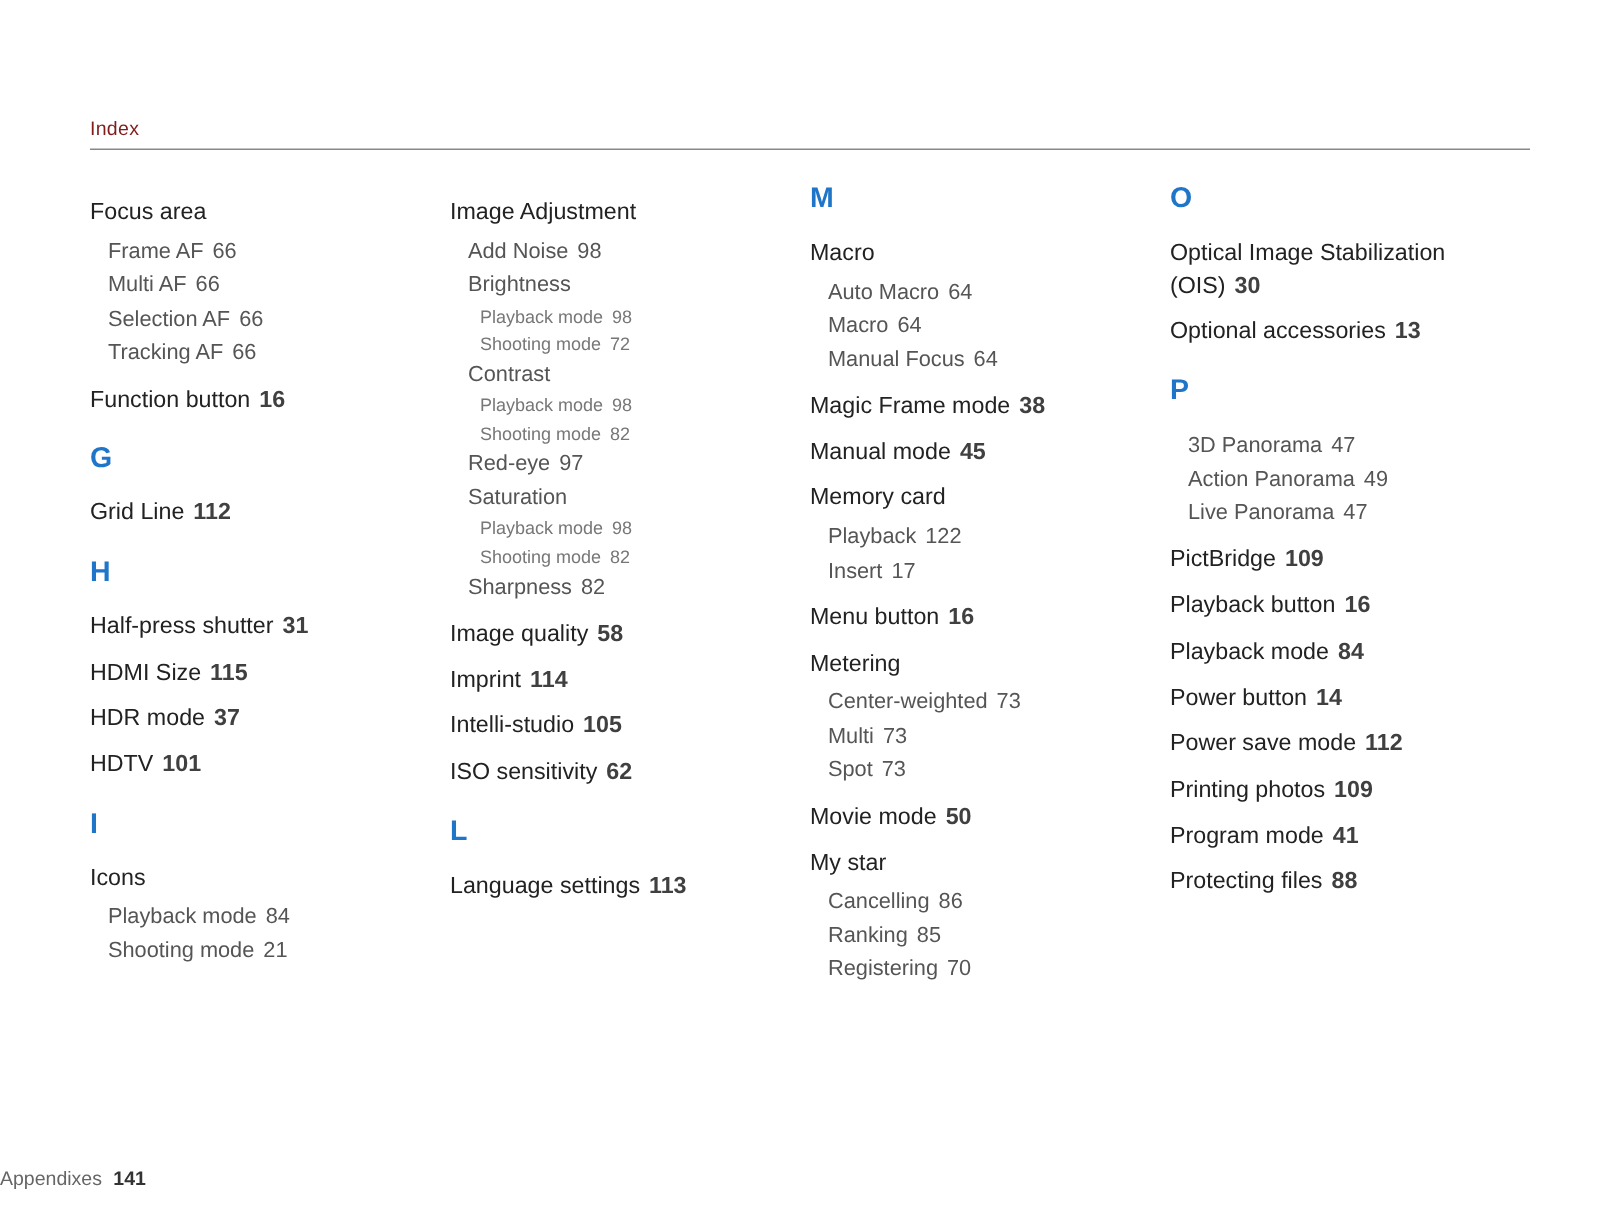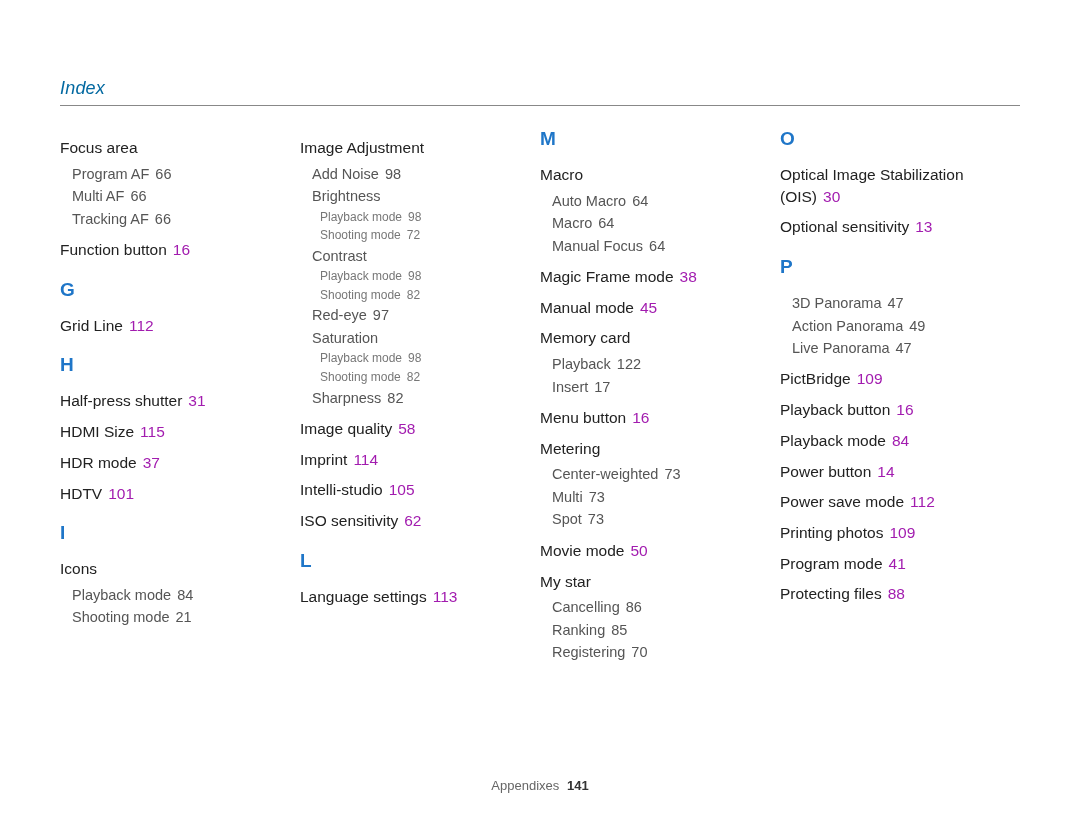--- a/index.html
+++ b/index.html
@@ -13,25 +13,24 @@
     }
     .page {
       padding: 78px 60px 0 60px;
     }
     .header {
       border-bottom: 1px solid #888;
       padding-bottom: 6px;
       margin-bottom: 22px;
     }
     .header-title {
-      font-size: 18px;
-      color: #0369a1;
+      font-size: 13px;
+      color: #7f1d1d;
       font-weight: 400;
       letter-spacing: 0.2px;
-      font-style: italic;
     }
     .columns {
       display: flex;
       gap: 0;
     }
     .col {
       flex: 1;
       padding-right: 18px;
     }
     .letter {
@@ -42,22 +41,23 @@
       margin-bottom: 14px;
     }
     .main-entry {
       font-size: 15.5px;
       color: #222;
       margin-top: 9px;
       margin-bottom: 4px;
       line-height: 1.4;
     }
     .main-entry .pg {
-      color: #a21caf;
+      color: #404040;
       margin-left: 6px;
+      font-weight: bold;
     }
     .sub-entry {
       font-size: 14.5px;
       color: #555;
       margin-left: 12px;
       line-height: 1.55;
     }
     .sub-entry .pg {
       margin-left: 6px;
     }
@@ -66,40 +66,40 @@
       color: #777;
       margin-left: 20px;
       line-height: 1.55;
     }
     .sub-sub .pg { margin-left: 6px; }
     .footer {
       position: absolute;
       bottom: 22px;
       left: 0;
       right: 0;
-      text-align: center;
       font-size: 13px;
       color: #666;
     }
     .footer .pgnum { font-weight: 600; color: #333; margin-left: 4px;}
   </style>
 </head>
 <body>
 
 <div class="page">
   <div class="header">
     <div class="header-title">Index</div>
   </div>
 
   <div class="columns">
 
     <div class="col">
       <div class="main-entry">Focus area</div>
-      <div class="sub-entry"><span>Program AF</span><span class="pg">66</span></div>
+      <div class="sub-entry"><span>Frame AF</span><span class="pg">66</span></div>
       <div class="sub-entry"><span>Multi AF</span><span class="pg">66</span></div>
+      <div class="sub-entry"><span>Selection AF</span><span class="pg">66</span></div>
       <div class="sub-entry"><span>Tracking AF</span><span class="pg">66</span></div>
 
       <div class="main-entry"><span>Function button</span><span class="pg">16</span></div>
 
       <div class="letter">G</div>
       <div class="main-entry"><span>Grid Line</span><span class="pg">112</span></div>
 
       <div class="letter">H</div>
       <div class="main-entry"><span>Half-press shutter</span><span class="pg">31</span></div>
       <div class="main-entry"><span>HDMI Size</span><span class="pg">115</span></div>
@@ -158,21 +158,21 @@
       <div class="main-entry"><span>Movie mode</span><span class="pg">50</span></div>
       <div class="main-entry">My star</div>
       <div class="sub-entry"><span>Cancelling</span><span class="pg">86</span></div>
       <div class="sub-entry"><span>Ranking</span><span class="pg">85</span></div>
       <div class="sub-entry"><span>Registering</span><span class="pg">70</span></div>
     </div>
 
     <div class="col">
       <div class="letter" style="margin-top:0">O</div>
       <div class="main-entry"><span>Optical Image Stabilization (OIS)</span><span class="pg">30</span></div>
-      <div class="main-entry"><span>Optional sensitivity</span><span class="pg">13</span></div>
+      <div class="main-entry"><span>Optional accessories</span><span class="pg">13</span></div>
 
       <div class="letter">P</div>
       <div class="sub-entry"><span>3D Panorama</span><span class="pg">47</span></div>
       <div class="sub-entry"><span>Action Panorama</span><span class="pg">49</span></div>
       <div class="sub-entry"><span>Live Panorama</span><span class="pg">47</span></div>
 
       <div class="main-entry"><span>PictBridge</span><span class="pg">109</span></div>
       <div class="main-entry"><span>Playback button</span><span class="pg">16</span></div>
       <div class="main-entry"><span>Playback mode</span><span class="pg">84</span></div>
       <div class="main-entry"><span>Power button</span><span class="pg">14</span></div>

